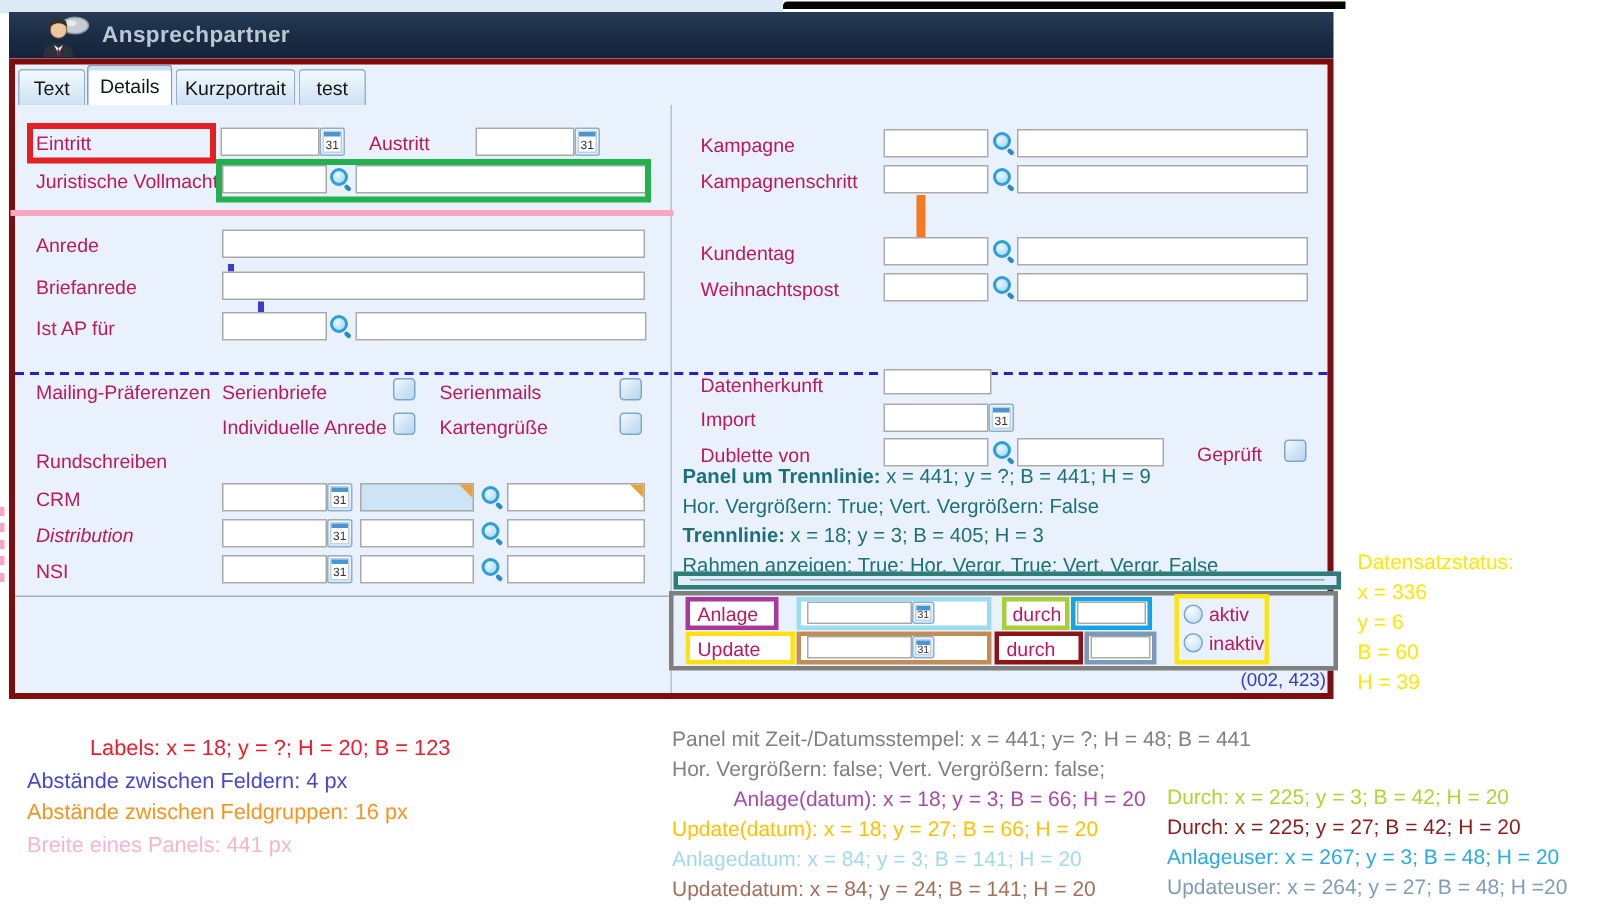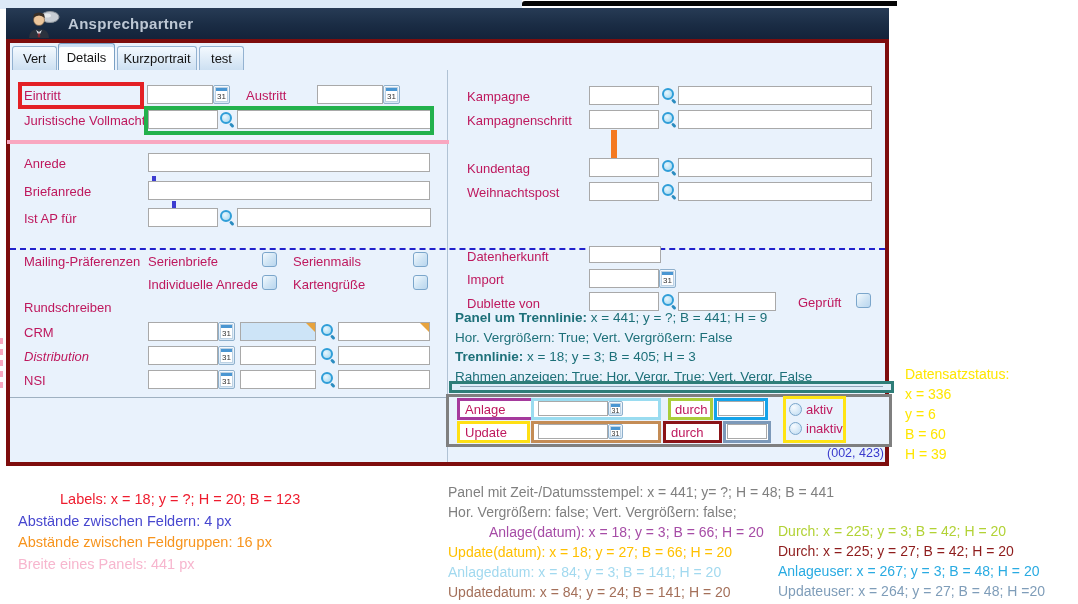--- a/index.html
+++ b/index.html
@@ -53,21 +53,21 @@
         <path d="M8 20 l3 2 l3 -2 l-3 6 z" fill="#e9edf2"></path>
         <path d="M11 22 l1.5 4 l-1.5 2 l-1.5 -2 z" fill="#7d2730"></path>
       </svg>
     </span>
     <span class="abs" style="left:62px;top:7px;font-size:15px;font-weight:bold;color:#bdc7d4;letter-spacing:0.3px;">Ansprechpartner</span>
   </div>
 
   <div class="abs" style="left:6px;top:39px;width:883px;height:427px;box-sizing:border-box;border:4px solid #7e0d0d;background:#e9f2fc;"></div>
 
   <div class="tab" style="left:12px;top:46px;width:45px;height:24px;line-height:24px;">
-    <span>Vert</span></div>
+    <span>Text</span></div>
   <div class="tab active" style="left:58px;top:43px;width:57px;height:27px;line-height:27px;">
     <span>Details</span></div>
   <div class="tab" style="left:117px;top:46px;width:80px;height:24px;line-height:24px;">
     <span>Kurzportrait</span></div>
   <div class="tab" style="left:199px;top:46px;width:45px;height:24px;line-height:24px;">
     <span>test</span></div>
 
   <div class="abs" style="left:447px;top:70px;width:1px;height:392px;background:#b0c2d4;"></div>
 
   <div class="lbl" style="left:24px;top:88px;">Eintritt</div>
@@ -205,21 +205,21 @@
     <div class="annline"><b>Trennlinie:</b><span> x = 18; y = 3; B = 405; H = 3</span></div>
     <div class="annline">Rahmen anzeigen: True; Hor. Vergr. True; Vert. Vergr. False</div>
   </div>
 
   <div class="annbox" style="left: 449px; top: 381px; width: 445px; height: 12px; border-width: 3px; background: rgb(224, 237, 249); border-color: rgb(46, 125, 120);">
     <div style="position:absolute;left:8px;right:8px;top:2px;height:1px;background:#90a4b8;"></div>
   </div>
 
   <div class="annbox" style="left: 446px; top: 394px; width: 446px; height: 53px; border-width: 3px; background: rgb(233, 242, 252); border-color: rgb(127, 127, 127);"></div>
 
-  <div class="annbox" style="left: 457px; top: 398px; width: 82px; height: 22px; border-width: 3px; background: rgb(255, 255, 255); border-color: rgb(165, 58, 156); padding-left: 12px;">
+  <div class="annbox" style="left: 457px; top: 398px; width: 62px; height: 22px; border-width: 3px; background: rgb(255, 255, 255); border-color: rgb(165, 58, 156); padding-left: 12px;">
     <span class="lbl" style="left:5px;top:1px;">Anlage</span>
     </div>
   <div class="annbox" style="left: 531px; top: 398px; width: 130px; height: 22px; border-width: 3px; background: rgb(255, 255, 255); border-color: rgb(154, 220, 240);">
     <div style="position:absolute;left:4px;top:0;width:70px;height:15px;background:#fff;border:1px solid #a9a9a9;box-sizing:border-box;"></div>
     <div class="cal small" style="left:74px;top:0;">
       <div class="page"></div>
         <div class="bar"></div>
       <div class="num">31</div>
       </div>
   </div>

